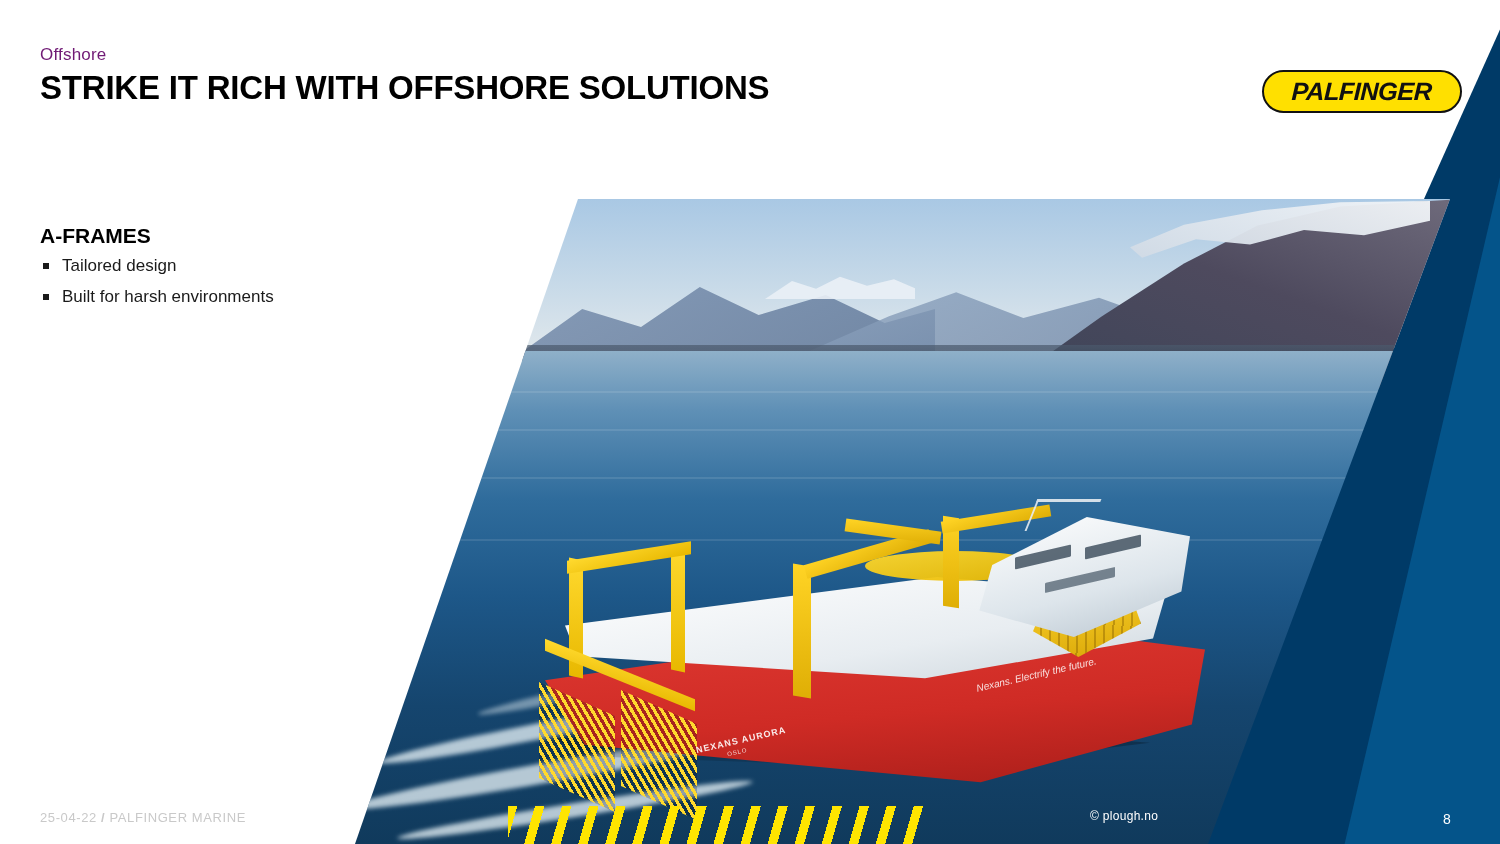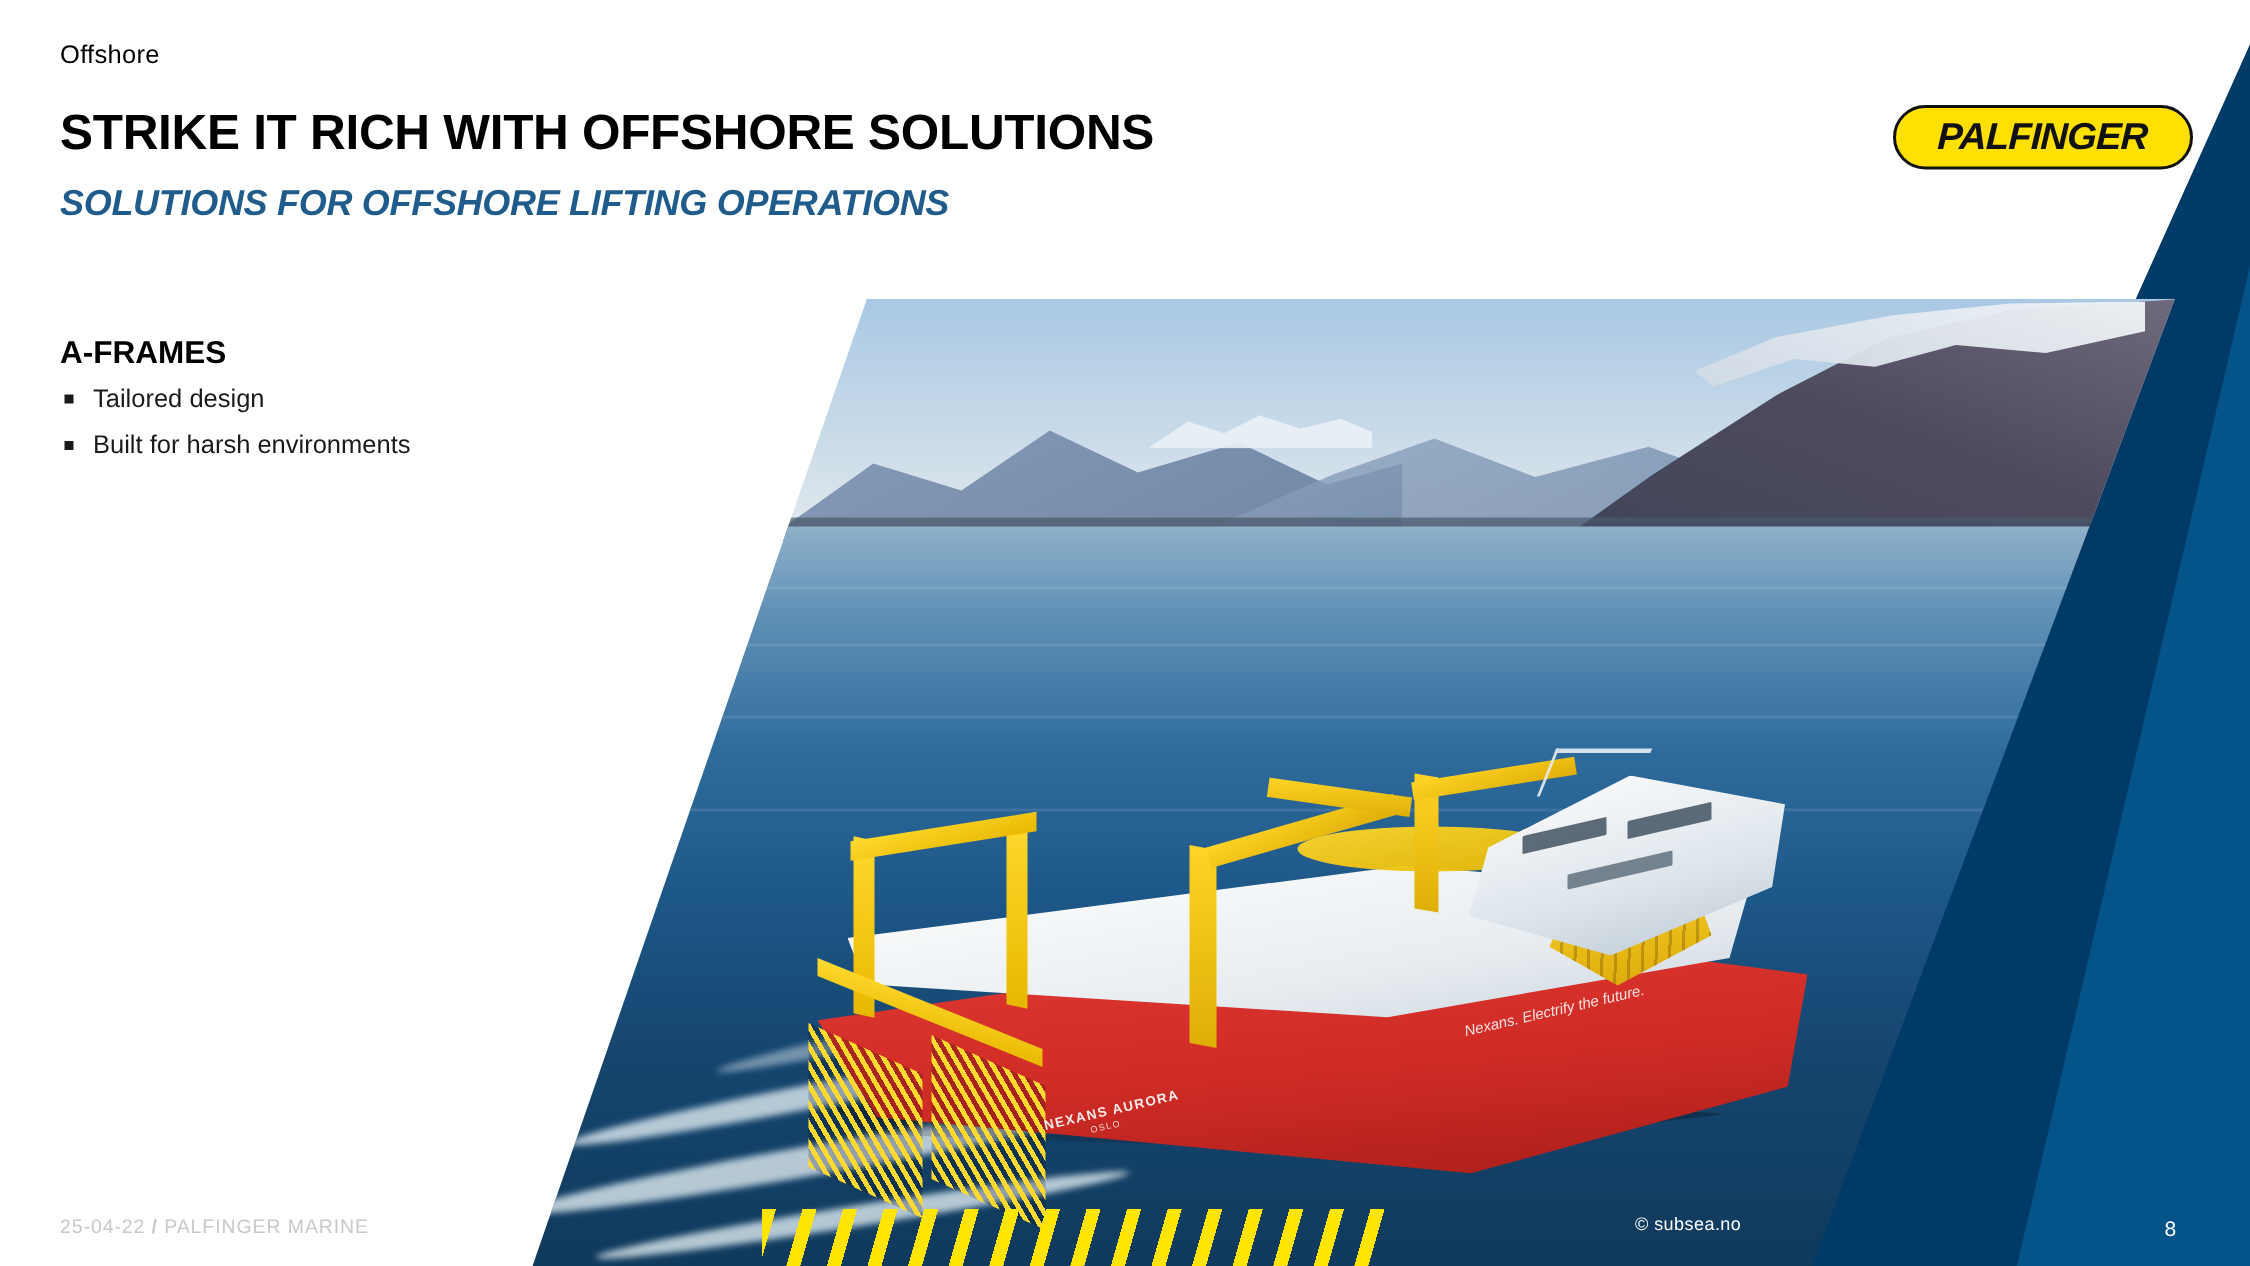--- a/index.html
+++ b/index.html
@@ -157,22 +157,22 @@
     z-index:6;
   }
 
   .photo-credit {
     position:absolute; left:1090px; top:809px;
     color:#ffffff; font-size:12px; letter-spacing:.3px; z-index:7;
   }
 
   
   .eyebrow {
-    position:absolute; left:40px; top:27px;
-    font-size:17px; color:#000000; letter-spacing:.2px;
+    position:absolute; left:40px; top:45px;
+    font-size:17px; color:#701a75; letter-spacing:.2px;
   }
   .title {
     position:absolute; left:40px; top:69px;
     font-size:33px; font-weight:bold; color:#000000;
     letter-spacing:-.2px; white-space:nowrap;
   }
   .subtitle {
     position:absolute; left:40px; top:122px;
     font-size:24px; font-weight:bold; font-style:italic;
     color:#1F5C8B; letter-spacing:-.2px; white-space:nowrap;
@@ -285,25 +285,24 @@
 
         <span class="ship-name">NEXANS AURORA</span>
         <span class="ship-sub">OSLO</span>
         <span class="hull-script">Nexans. Electrify the future.</span>
       </div>
     </div>
   </div>
 
   <div class="hazard"></div>
 
-  <span class="photo-credit">© subsea.no</span>
+  <span class="photo-credit">© plough.no</span>
 
   <div class="eyebrow">Offshore</div>
   <h1 class="title">STRIKE IT RICH WITH OFFSHORE SOLUTIONS</h1>
-  <h2 class="subtitle">SOLUTIONS FOR OFFSHORE LIFTING OPERATIONS</h2>
 
   <h3 class="section-head">A-FRAMES</h3>
   <ul class="bullets">
     <li>Tailored design</li>
     <li>Built for harsh environments</li>
   </ul>
 
   <div class="footer">
     <span>25-04-22</span>
     <span class="sep">/</span>

